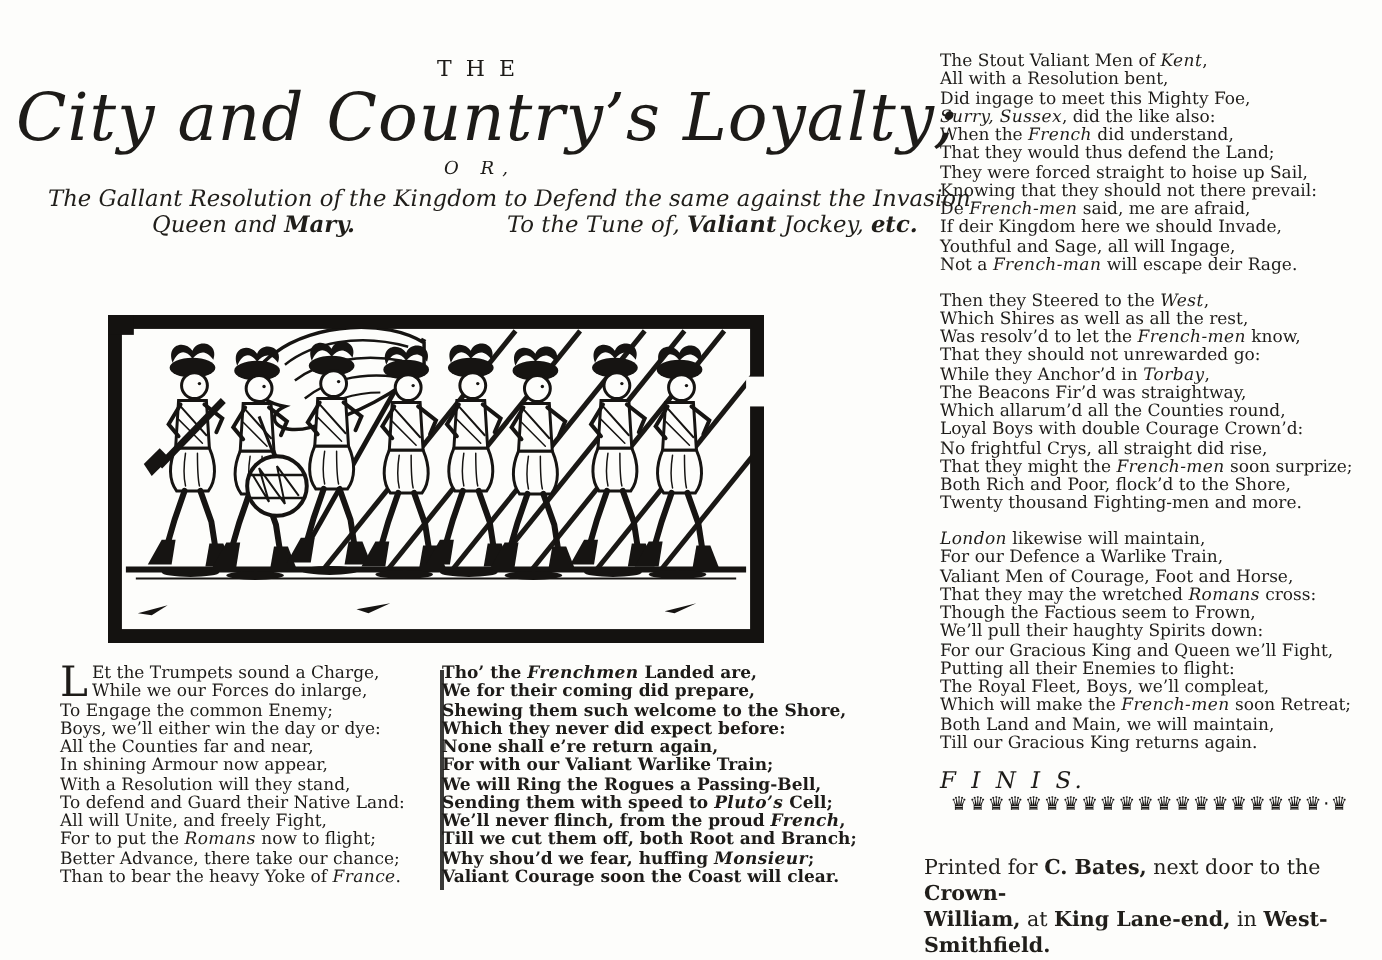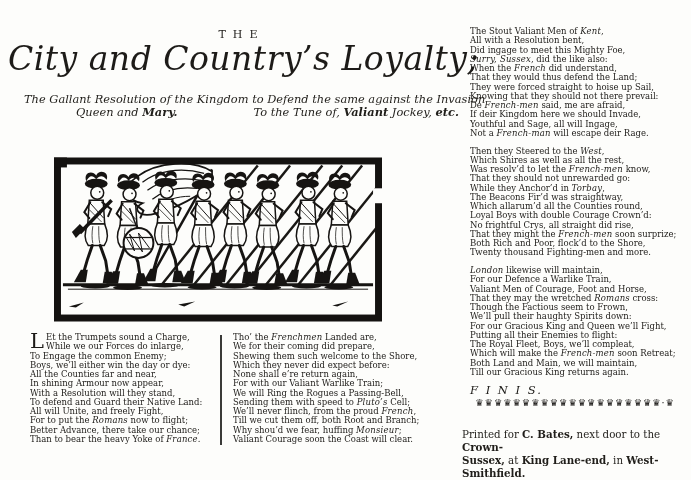--- a/index.html
+++ b/index.html
@@ -36,21 +36,21 @@
   .woodcut {
     position:absolute; top:156px; left:54px; width:328px; height:167px;
   }
   .woodcut svg { width:100%; height:100%; display:block; }
   
   .verse {
     font-size:8.5px; line-height:9.25px; white-space:nowrap;
   }
   .col-left   { position:absolute; top:333px; left:30px;  width:188px; }
   .col-divider{ position:absolute; top:335px; left:220px; width:1.5px; height:110px; background:#3a3a38; }
-  .col-middle { position:absolute; top:333px; left:233px; width:226px; }
+  .col-middle { position:absolute; top:333px; left:221px; width:226px;font-weight:bold; }
   .col-right  { position:absolute; top:27px;  left:470px; width:216px; }
   .col-right .stanza { margin-bottom:8.5px; }
   .dropcap {
     float:left; font-size:21px; line-height:16.5px;
     margin:0 2px 0 0;
   }
   
   .finis {
     position:absolute; top:383px; left:470px; width:210px;
     text-align:left; font-style:italic; font-size:11.5px; letter-spacing:2px;
@@ -69,20 +69,21 @@
   i { font-style:italic; }
   .verse i { letter-spacing:0.2px; }
 </style>
 </head>
 <body>
 
 <div class="sheet">
 
   <div class="the-word">THE</div>
   <div class="main-title">City and Country’s Loyalty;</div>
+  <div class="or-word">O R,</div>
 
   <div class="subtitle">
     <div>The Gallant Resolution of the Kingdom to Defend the same against the Invasion</div>
     <div class="sub-line3">
       <span>Queen and <b>Mary.</b></span>
       <span class="tune">To the Tune of, <b>Valiant</b> Jockey, <b>etc.</b></span>
     </div>
   </div>
 
   <div class="woodcut">
@@ -169,16 +170,16 @@
   <div class="verse col-right">
     <div class="stanza">The Stout Valiant Men of <i>Kent</i>,<br>All with a Resolution bent,<br>Did ingage to meet this Mighty Foe,<br><i>Surry, Sussex</i>, did the like also:<br>When the <i>French</i> did understand,<br>That they would thus defend the Land;<br>They were forced straight to hoise up Sail,<br>Knowing that they should not there prevail:<br>De <i>French-men</i> said, me are afraid,<br>If deir Kingdom here we should Invade,<br>Youthful and Sage, all will Ingage,<br>Not a <i>French-man</i> will escape deir Rage.</div>
     <div class="stanza">Then they Steered to the <i>West</i>,<br>Which Shires as well as all the rest,<br>Was resolv’d to let the <i>French-men</i> know,<br>That they should not unrewarded go:<br>While they Anchor’d in <i>Torbay</i>,<br>The Beacons Fir’d was straightway,<br>Which allarum’d all the Counties round,<br>Loyal Boys with double Courage Crown’d:<br>No frightful Crys, all straight did rise,<br>That they might the <i>French-men</i> soon surprize;<br>Both Rich and Poor, flock’d to the Shore,<br>Twenty thousand Fighting-men and more.</div>
     <div class="stanza"><i>London</i> likewise will maintain,<br>For our Defence a Warlike Train,<br>Valiant Men of Courage, Foot and Horse,<br>That they may the wretched <i>Romans</i> cross:<br>Though the Factious seem to Frown,<br>We’ll pull their haughty Spirits down:<br>For our Gracious King and Queen we’ll Fight,<br>Putting all their Enemies to flight:<br>The Royal Fleet, Boys, we’ll compleat,<br>Which will make the <i>French-men</i> soon Retreat;<br>Both Land and Main, we will maintain,<br>Till our Gracious King returns again.</div>
   </div>
 
   <div class="finis">F I N I S.</div>
   <div class="ornaments">♛♛♛♛♛♛♛♛♛♛♛♛♛♛♛♛♛♛♛♛·♛</div>
   <div class="imprint">
     <div>Printed for <b>C. Bates,</b> next door to the <b>Crown-</b></div>
-    <div><b>Sussex,</b> at <b>King Lane-end,</b> in <b>West-Smithfield.</b></div>
+    <div><b>William,</b> at <b>King Lane-end,</b> in <b>West-Smithfield.</b></div>
   </div>
 
 </div>
 
 </body></html>

